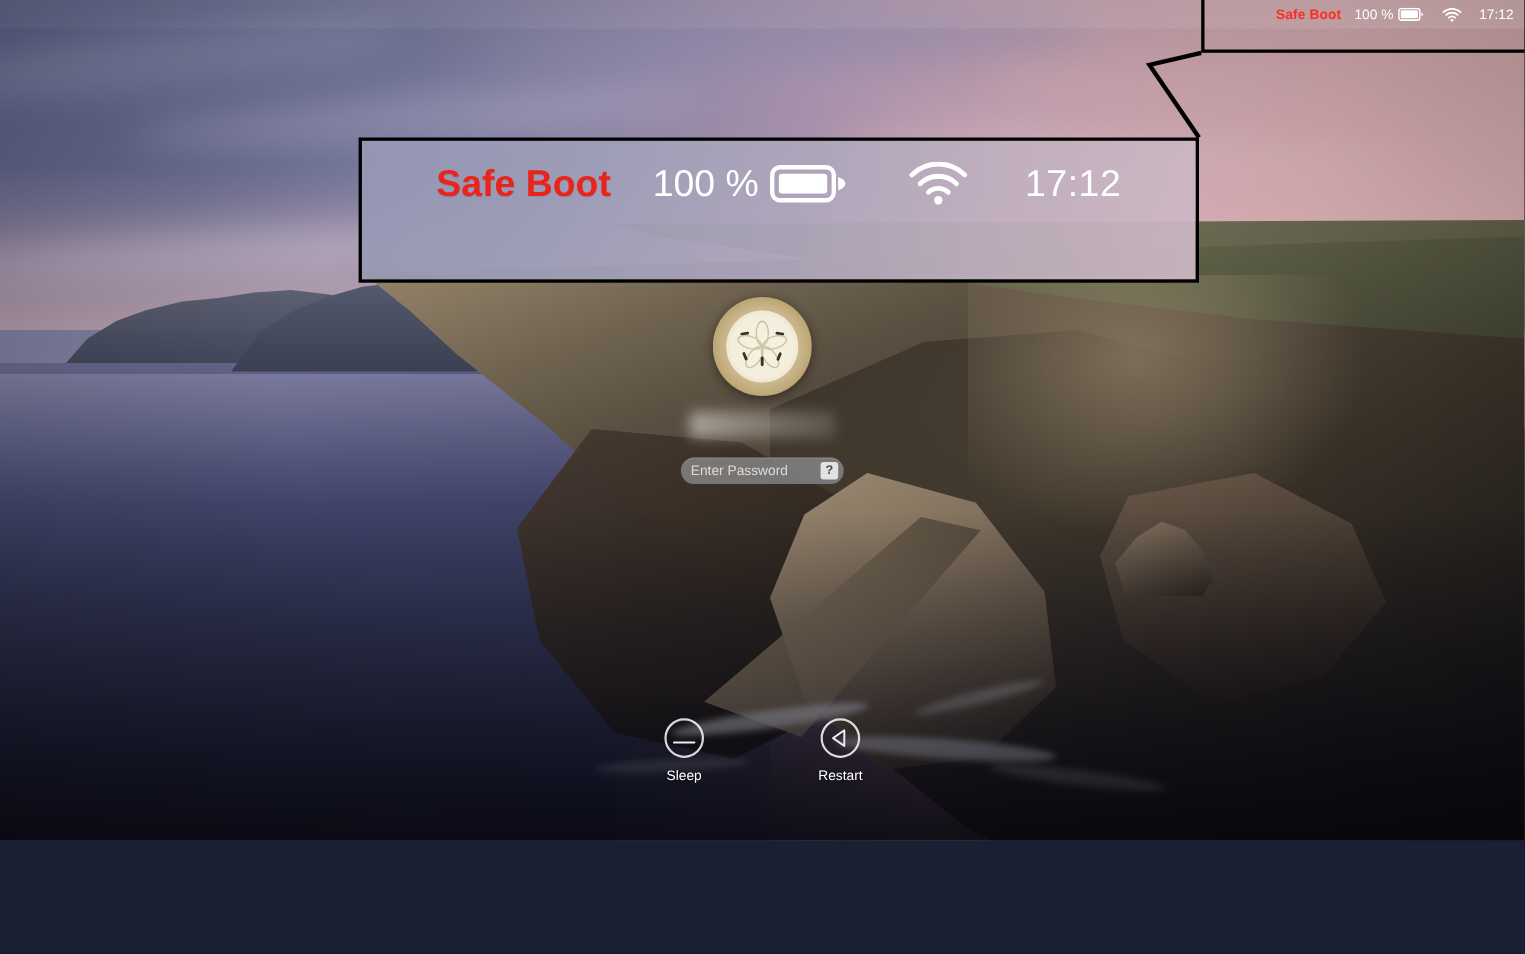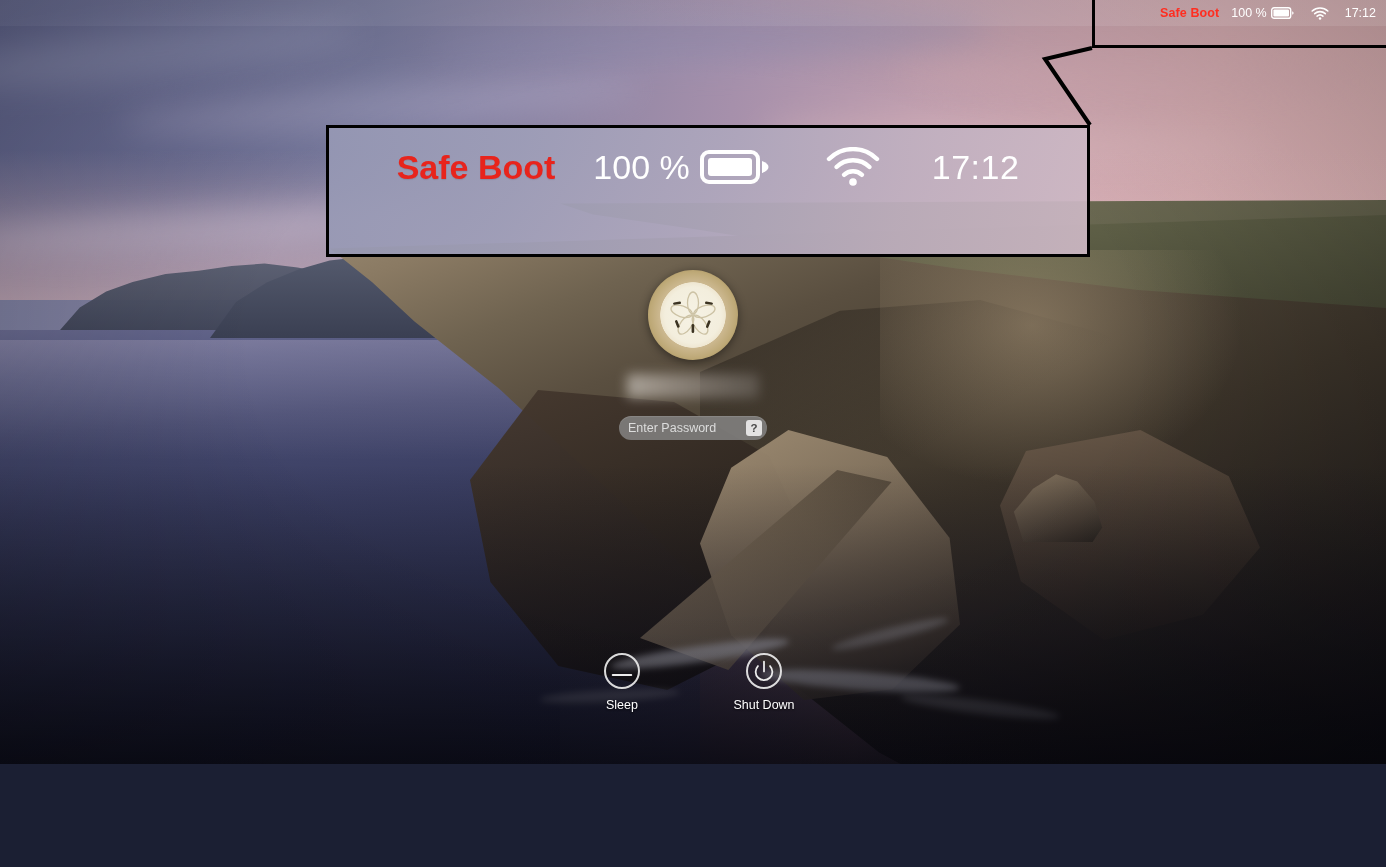--- a/index.html
+++ b/index.html
@@ -418,26 +418,25 @@
 
     <div class="action">
       <div class="action-ico">
         <svg width="36" height="36" viewBox="0 0 36 36">
           <line x1="7.5" y1="22.5" x2="28.5" y2="22.5" stroke="#ececec" stroke-width="2" stroke-linecap="round"></line>
         </svg>
       </div>
       <div class="action-label">Sleep</div>
     </div>
 
-
     <div class="action">
       <div class="action-ico">
         <svg width="36" height="36" viewBox="0 0 36 36">
-          <path d="M11.2 12.4 A9.4 9.4 0 1 0 24.8 12.4" fill="none" stroke="#ececec" stroke-width="2" stroke-linecap="round"></path>
-          <line x1="18" y1="7.5" x2="18" y2="18.5" stroke="#ececec" stroke-width="2" stroke-linecap="round"></line>
+          <path d="M22 10 L22 26 L10.5 18 Z" fill="none" stroke="#ececec" stroke-width="2" stroke-linejoin="round"></path>
         </svg>
       </div>
-      <div class="action-label">Shut Down</div>
+      <div class="action-label">Restart</div>
     </div>
 
+
   </div>
 
 </div>
 
 </body></html>

